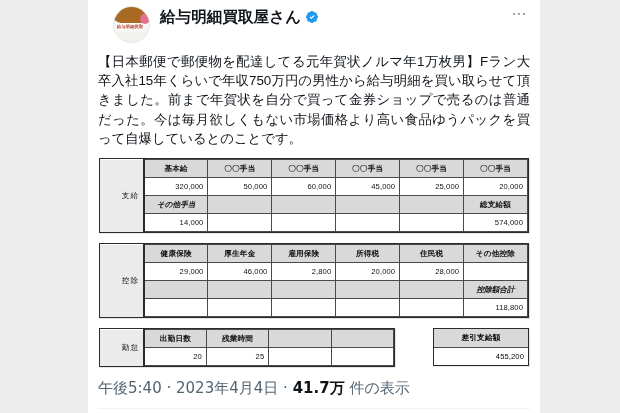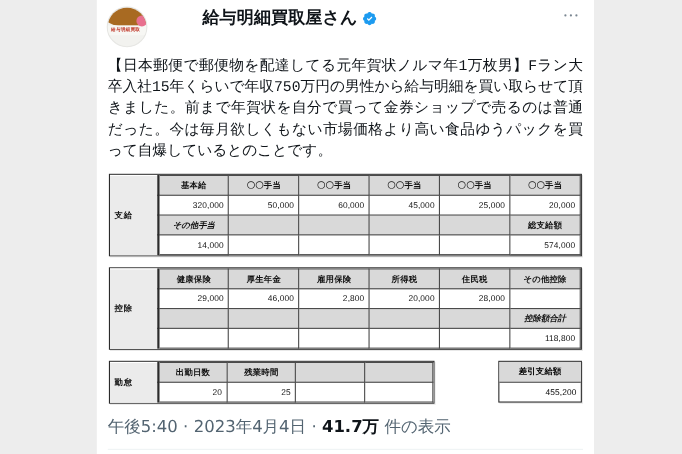--- a/index.html
+++ b/index.html
@@ -21,23 +21,22 @@
     width: 452px;
     height: 413px;
     background: #ffffff;
     box-sizing: border-box;
   }
 
   
   .tw-header {
     display: flex;
     align-items: flex-start;
-    padding: 6px 0 0 0;
+    padding: 6px 0 0 16px;
     position: relative;
-    gap: 40px;
   }
   .avatar {
     width: 37px;
     height: 37px;
     border-radius: 50%;
     flex: 0 0 37px;
     margin-left: 9px;
     position: relative;
     overflow: hidden;
     background: #f2f2ef;
@@ -124,21 +123,21 @@
 
   
   .tw-text {
     margin: 9px 10px 0 10px;
     font-size: 13.4px;
     line-height: 19.2px;
     color: #0f1419;
     text-align: justify;
     text-justify: inter-character;
     letter-spacing: -0.05px;
-    font-family: Liberation Mono, monospace;
+    font-family: Liberation Sans, sans-serif;
   }
 
   
   .payslip {
     margin: 10px 11px 0 11px;
     position: relative;
     background: #ffffff;
   }
 
   table.ps {
@@ -157,24 +156,24 @@
   table.ps td {
     border: 1px solid #4a4a4a;
     height: 18px;
     padding: 0 4px;
     font-size: 7.6px;
     color: #111;
     box-sizing: border-box;
   }
   td.rowlabel {
     background: #ebebeb;
-    text-align: left;
+    text-align: right;
     vertical-align: middle;
     font-size: 9.3px;
-    font-weight: bold;
+    font-weight: normal;
     letter-spacing: 1px;
     border-right: 2.2px solid #2b2b2b !important;
     border-top: none !important;
     border-bottom: none !important;
     border-left: none !important;
     width: 44px;
   }
   td.hd {
     background: #d9d9d9;
     text-align: center;
@@ -206,21 +205,21 @@
   .kintai-table-wrap {
     border: 1.6px solid #2b2b2b;
     box-shadow: 1px 1px 0 rgba(0,0,0,.10);
     width: 296px;
     background: #fff;
     box-sizing: border-box;
   }
   .sashihiki-wrap {
     border: 1.6px solid #2b2b2b;
     box-shadow: 1px 1px 0 rgba(0,0,0,.10);
-    width: 76px;
+    width: 96px;
     margin-left: auto;
     background: #fff;
     box-sizing: border-box;
   }
   .sashihiki-wrap table { width: 100%; border-collapse: collapse; table-layout: fixed; }
   .sashihiki-wrap td {
     border: none;
     height: 18px;
     padding: 0 4px;
     font-size: 7.6px;

